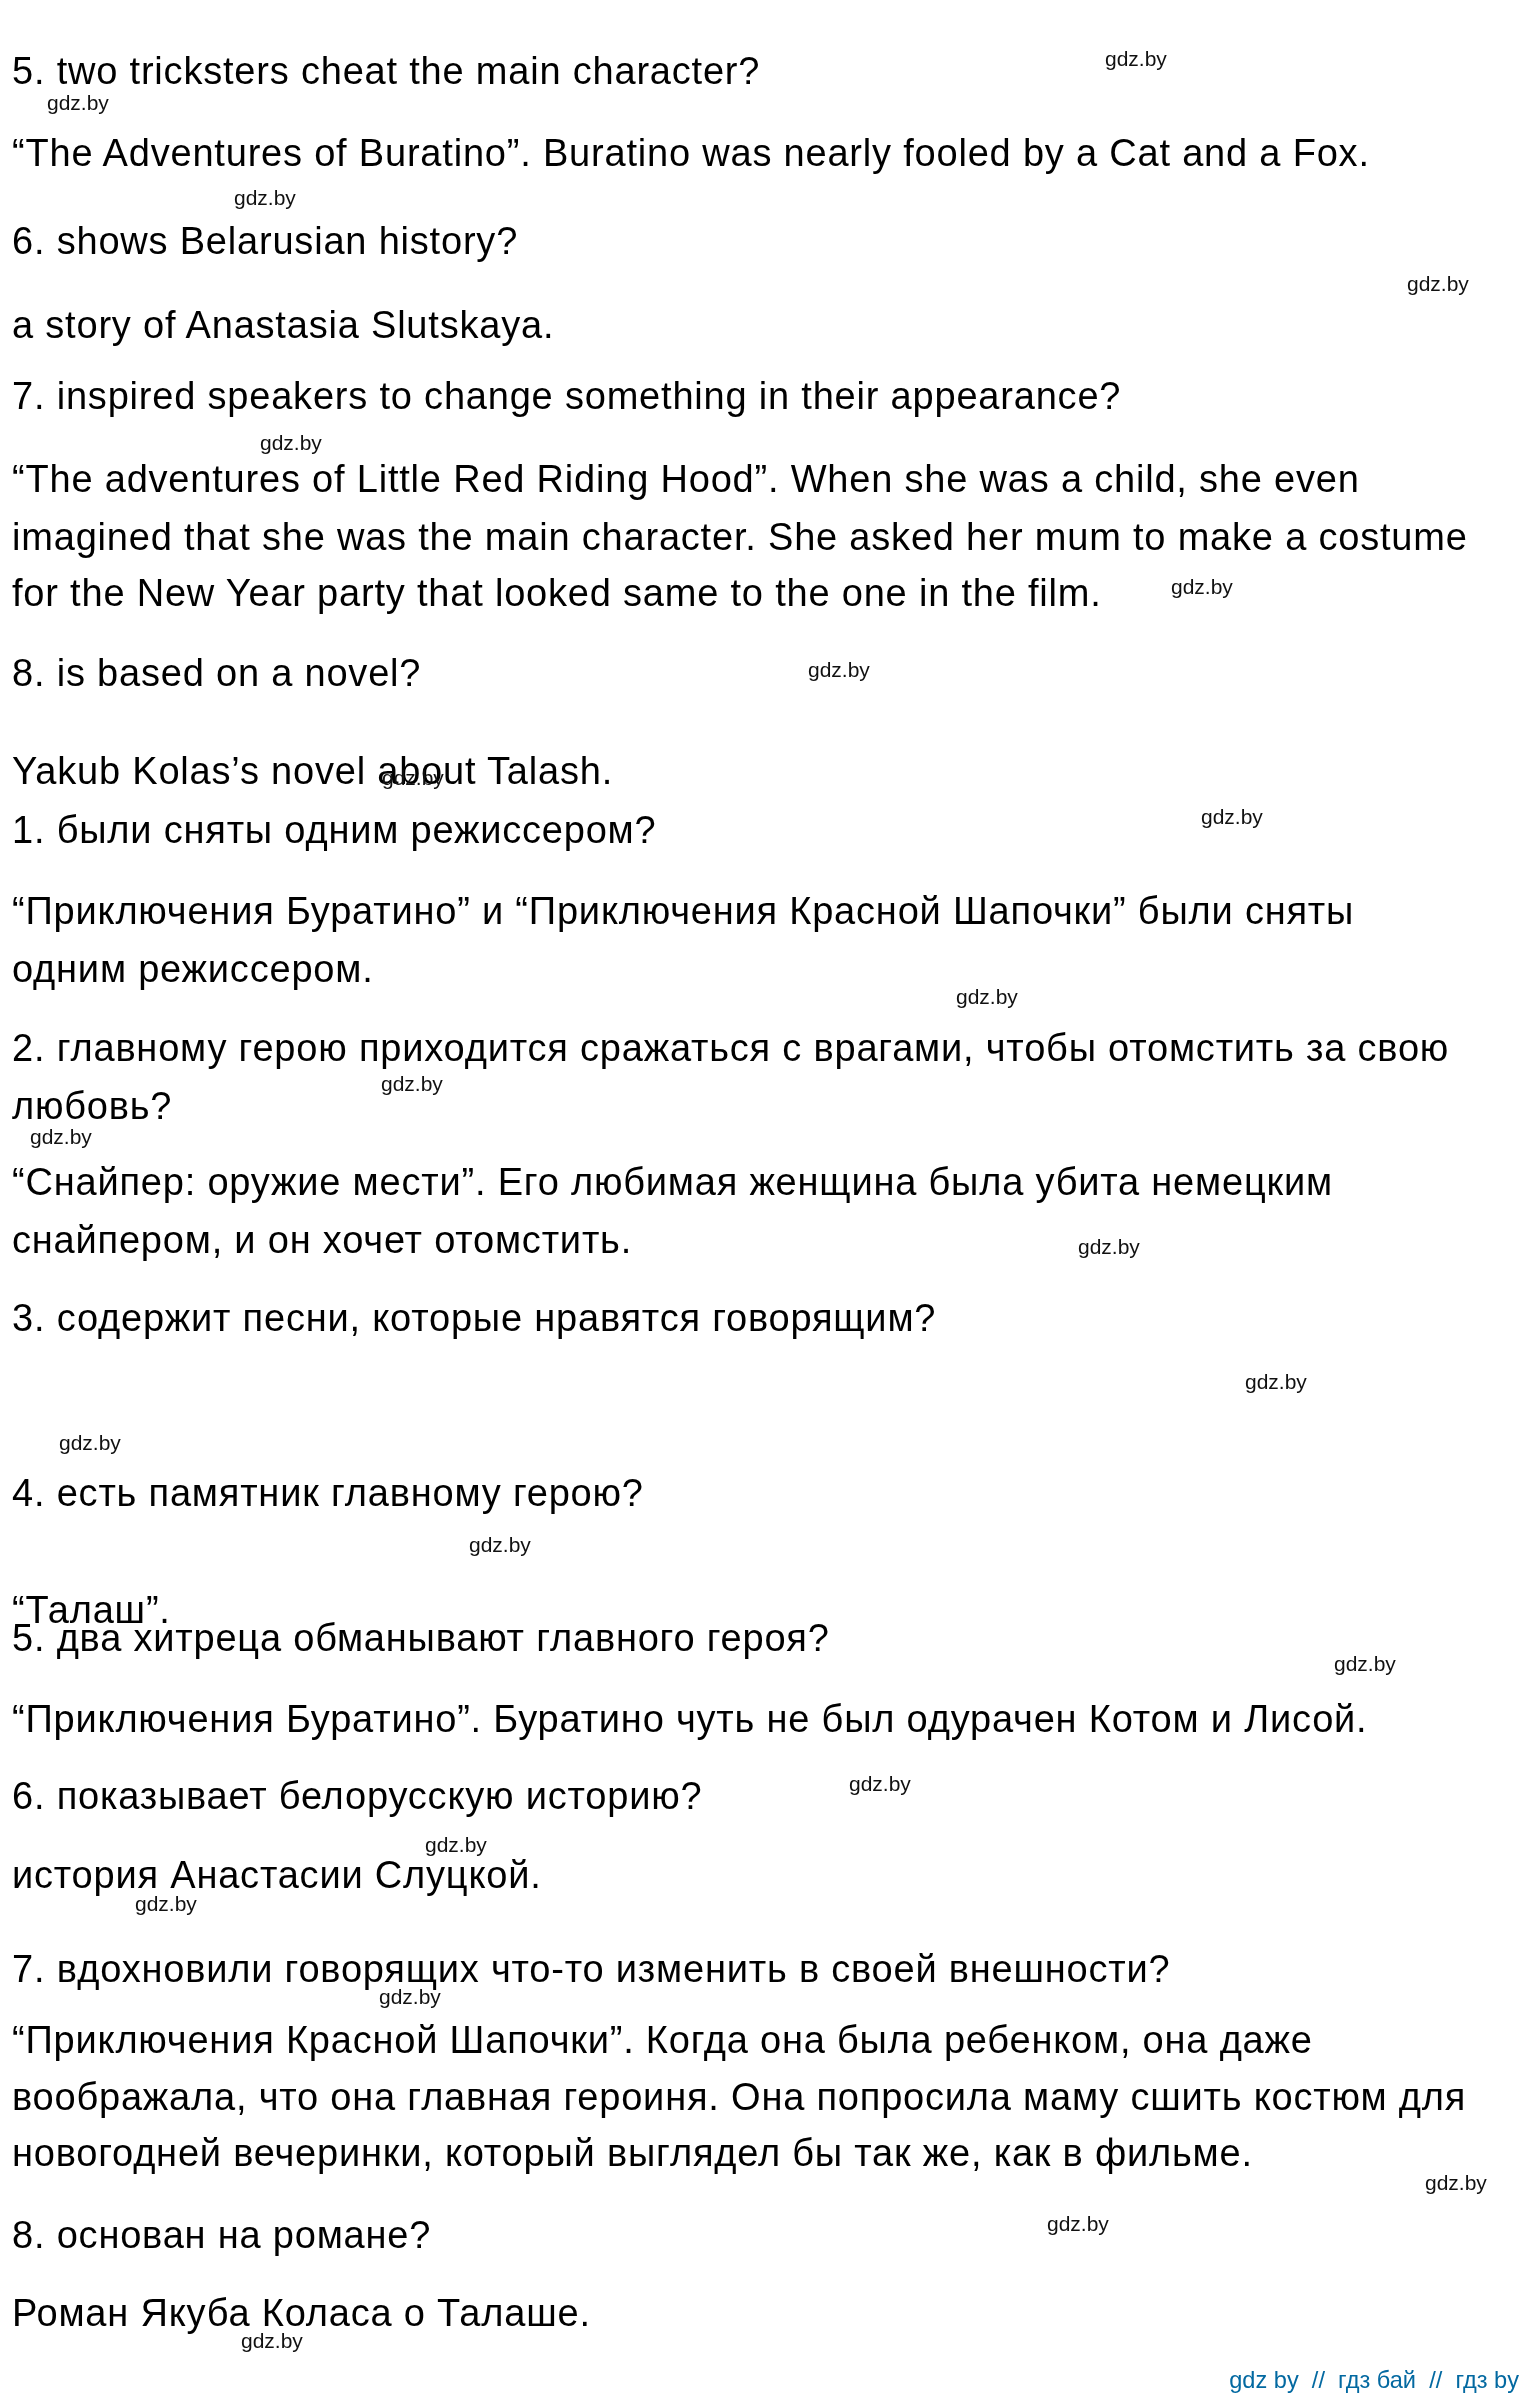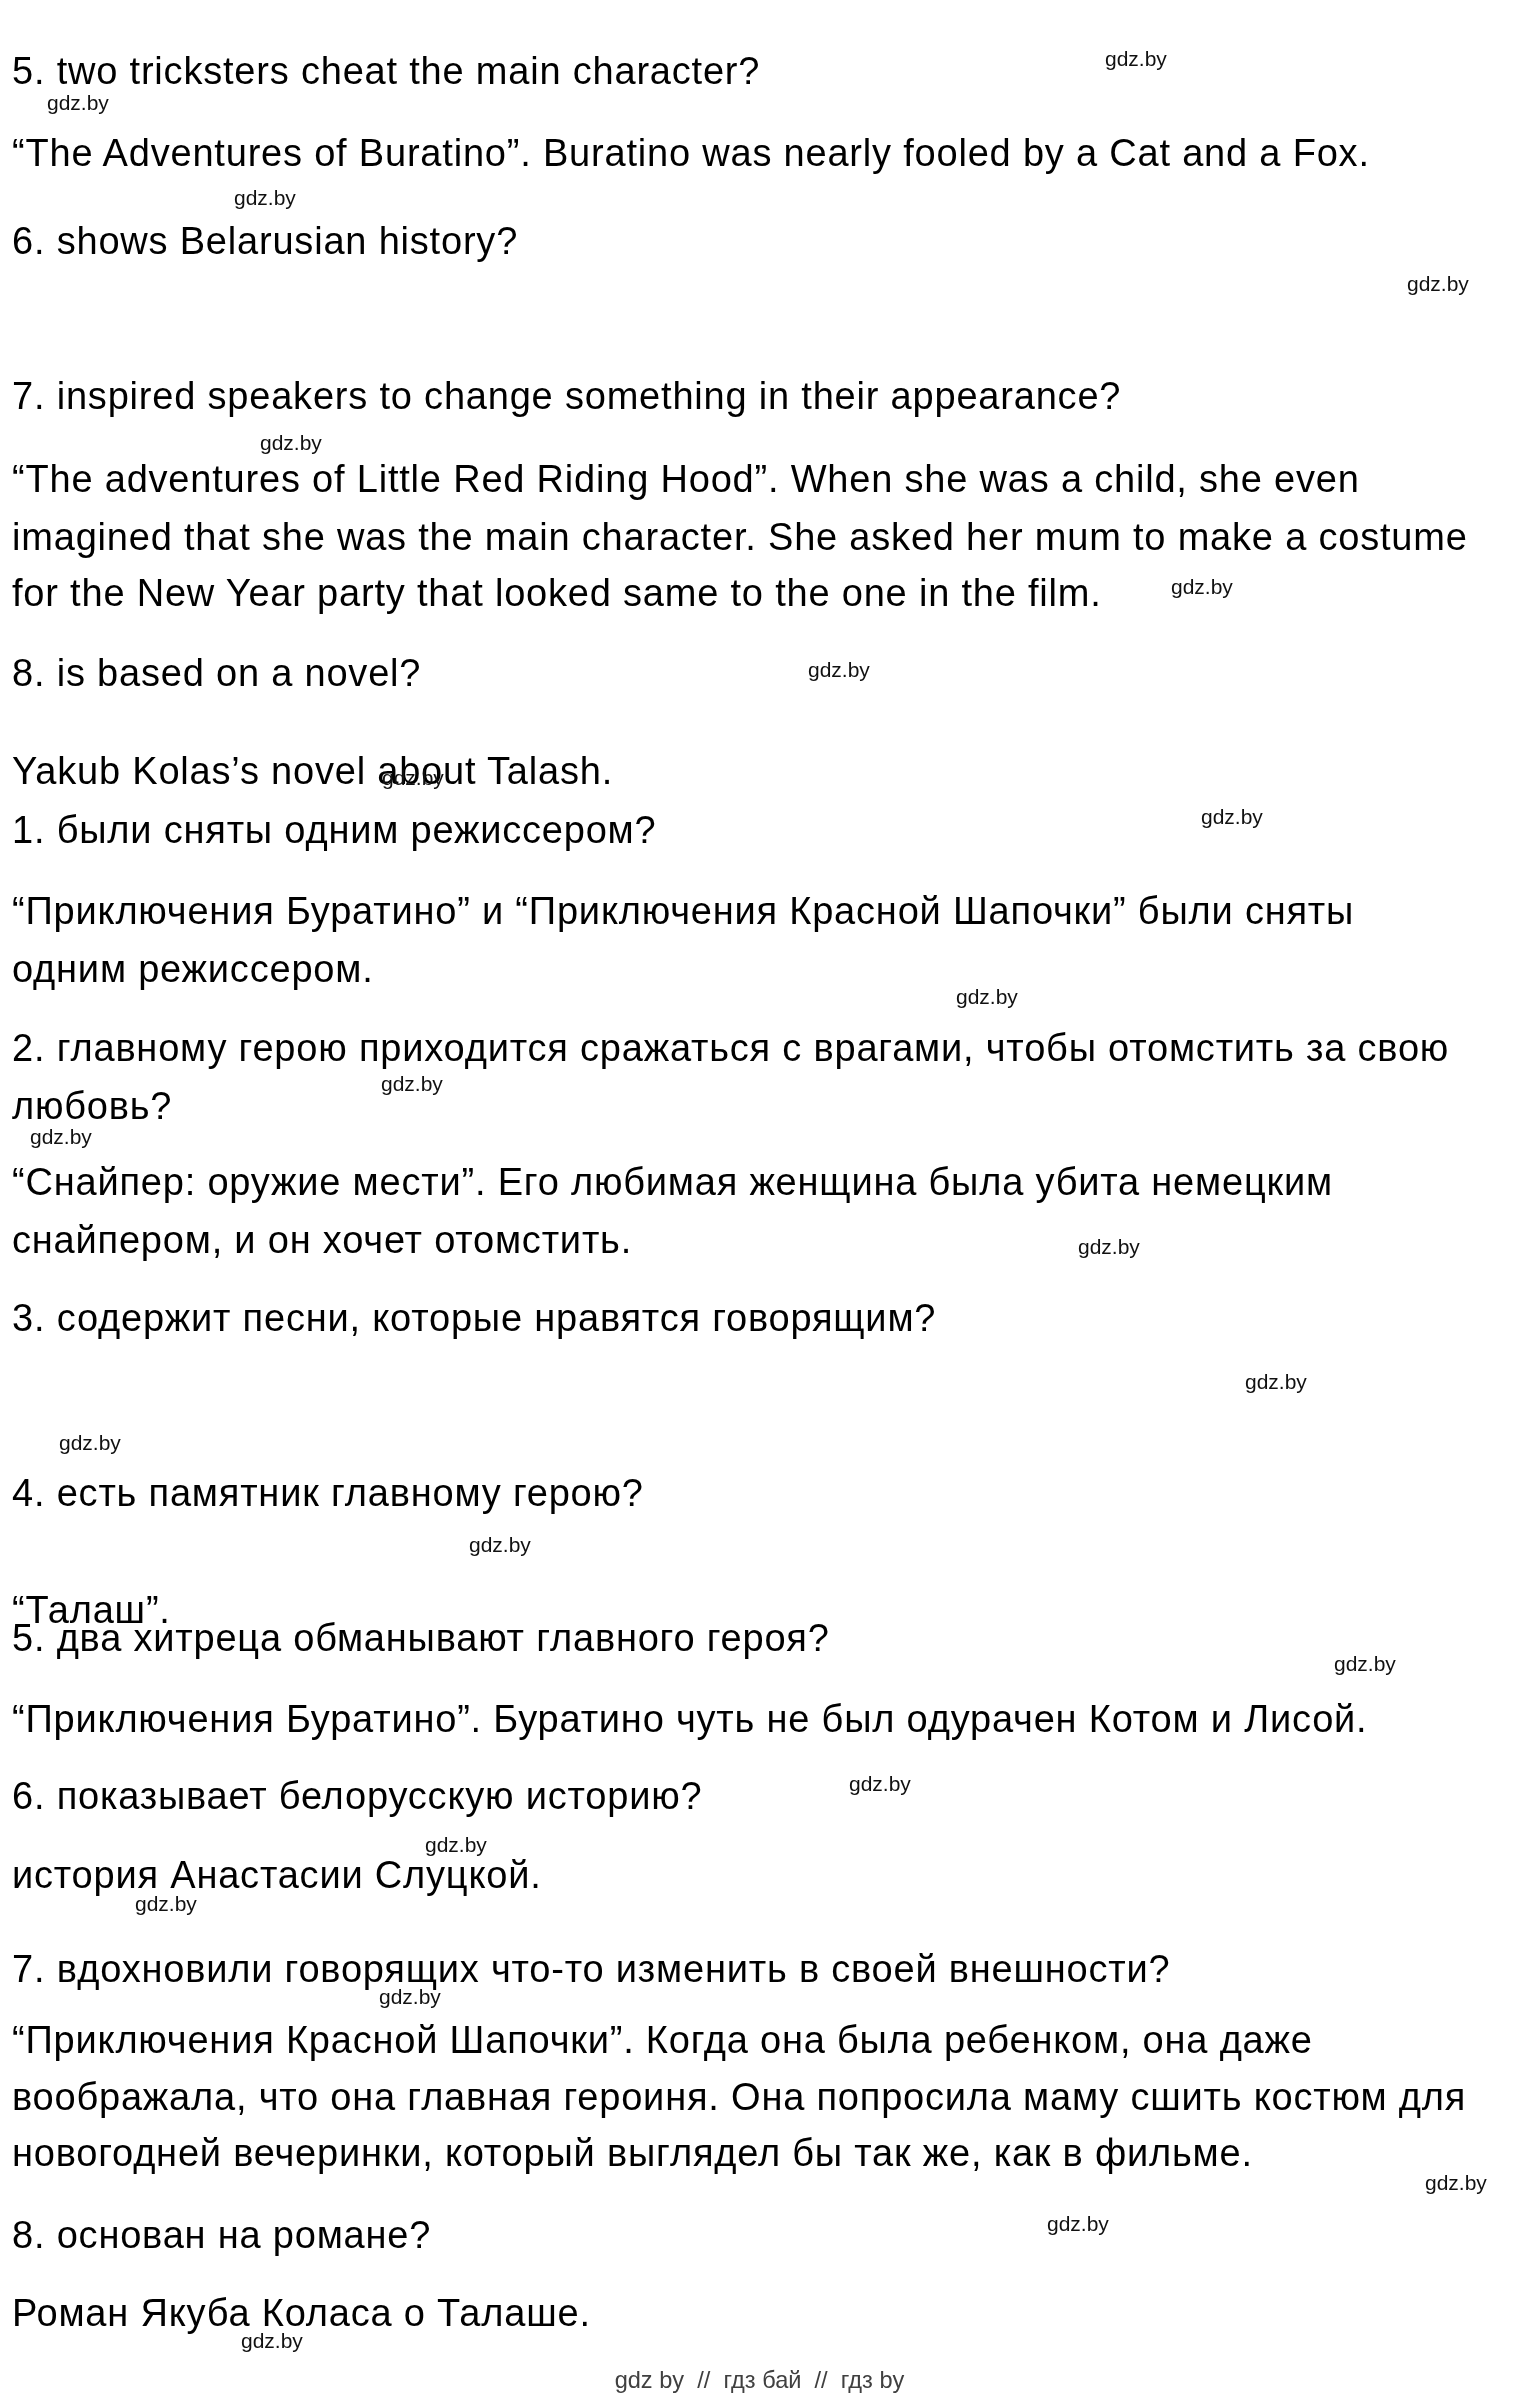--- a/index.html
+++ b/index.html
@@ -3,32 +3,33 @@
 <meta charset="utf-8">
 <style>
   html,body{margin:0;padding:0;background:#ffffff;}
   .page{position:relative;width:1519px;height:2401px;background:#ffffff;overflow:hidden;}
   .header{position:absolute;top:4.6px;left:0;width:100%;text-align:center;
           font-family:"Liberation Sans",sans-serif;font-size:29px;color:#2dc937;}
   .line{position:absolute;left:12px;white-space:nowrap;color:#000;
         font-family:Liberation Sans, sans-serif;font-size:38px;letter-spacing:0.8px;line-height:44px;}
   .wm{position:absolute;white-space:nowrap;color:#111;
       font-family:"Liberation Sans",sans-serif;font-size:21px;}
-  .footer{position:absolute;top:2367px;left:0;width:100%;text-align:center;white-space:pre;
-          font-family:"Liberation Sans",sans-serif;font-size:23.6px;color:#404040;}
+  .footer{position:absolute;top:2367px;left:0;width:100%;text-align:right;white-space:pre;
+          font-family:"Liberation Sans",sans-serif;font-size:23.6px;color:#0369a1;}
 </style>
 </head>
 <body>
 
 <div class="page">
 
 
   <div class="line" style="top:49px">5. two tricksters cheat the main character?</div>
   <div class="line" style="top:131px">“The Adventures of Buratino”. Buratino was nearly fooled by a Cat and a Fox.</div>
   <div class="line" style="top:219px">6. shows Belarusian history?</div>
+  <div class="line" style="top:303px">a story of Anastasia Slutskaya.</div>
   <div class="line" style="top:374px">7. inspired speakers to change something in their appearance?</div>
   <div class="line" style="top:457px">“The adventures of Little Red Riding Hood”. When she was a child, she even</div>
   <div class="line" style="top:515px">imagined that she was the main character. She asked her mum to make a costume</div>
   <div class="line" style="top:571px">for the New Year party that looked same to the one in the film.</div>
   <div class="line" style="top:651px">8. is based on a novel?</div>
   <div class="line" style="top:749px">Yakub Kolas’s novel about Talash.</div>
 
   <div class="line" style="top:808px">1. были сняты одним режиссером?</div>
   <div class="line" style="top:889px">“Приключения Буратино” и “Приключения Красной Шапочки” были сняты</div>
   <div class="line" style="top:947px">одним режиссером.</div>

